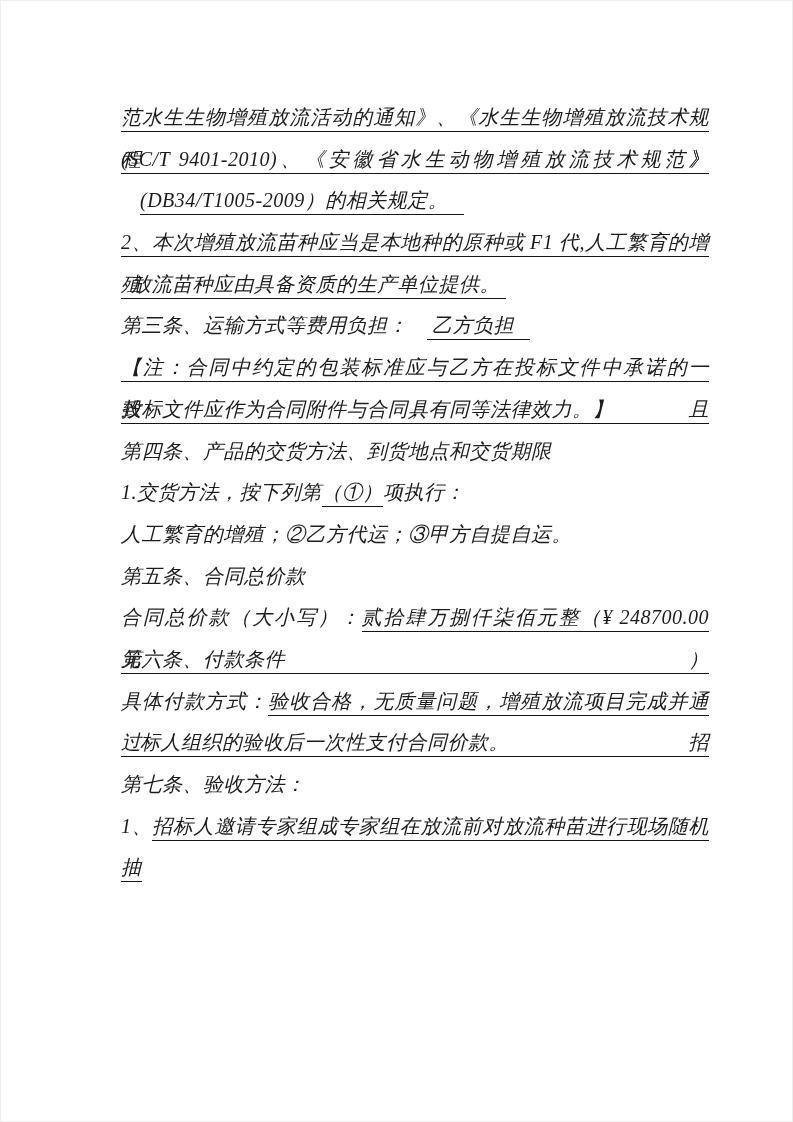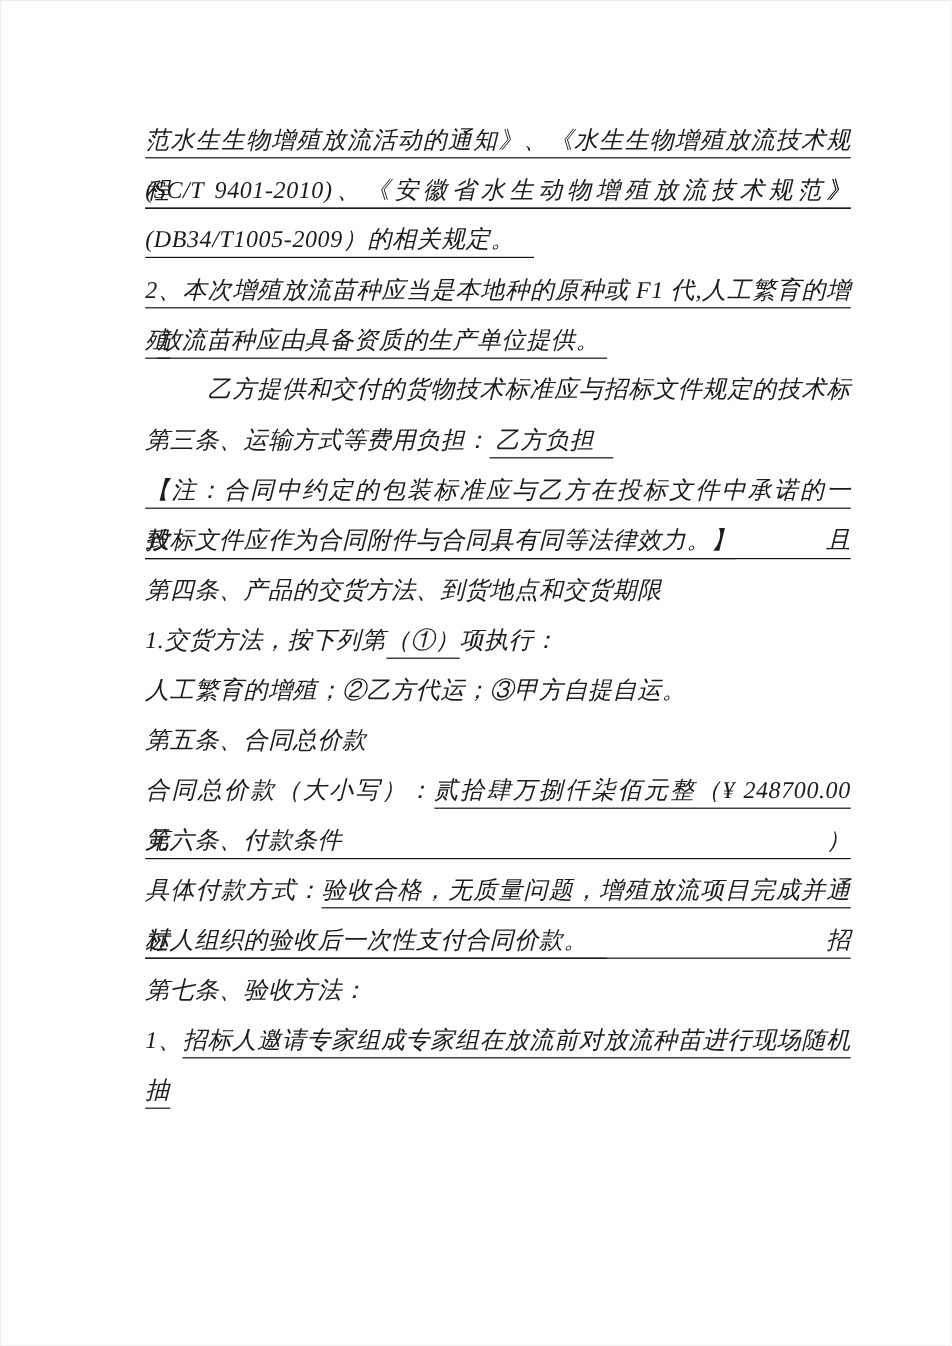--- a/index.html
+++ b/index.html
@@ -37,41 +37,40 @@
     white-space: normal;
     text-align: justify;
     text-align-last: justify;
   }
   .indent { text-indent: 52px; }
   
   .u {
     border-bottom: 1.5px solid #141414;
     padding-bottom: 3px;
   }
-  .pad-r { padding-right: 16px; }
+  .pad-r { padding-right: 16px; margin-left: 19px; }
   .pad-r-sm { padding-right: 6px; margin-left: 10px; }
   .pad-l-sm { padding-left: 5px; text-align: right; }
 </style>
 </head>
 <body>
 
 <div class="page">
   <div class="doc">
 
     <div class="line fill"><span class="u">范水生生物增殖放流活动的通知》、《水生生物增殖放流技术规程》</span></div>
 
     <div class="line fill"><span class="u">(SC/T 9401-2010)、《安徽省水生动物增殖放流技术规范》</span></div>
 
     <div class="line"><span class="u pad-r">(DB34/T1005-2009）的相关规定。</span></div>
 
     <div class="line fill"><span class="u">2、本次增殖放流苗种应当是本地种的原种或 F1 代,人工繁育的增殖</span></div>
 
     <div class="line"><span class="u pad-r-sm">放流苗种应由具备资质的生产单位提供。</span></div>
 
-    <div class="line fill indent"><span>乙方提供和交付的货物技术标准应与招标文件规定的技术标</span></div>
 
 
 
     <div class="line"><span>第三条、运输方式等费用负担：</span><span class="u pad-l-sm pad-r">乙方负担</span></div>
 
     <div class="line fill"><span class="u">【注：合同中约定的包装标准应与乙方在投标文件中承诺的一致，且</span></div>
 
     <div class="line"><span class="u">投标文件应作为合同附件与合同具有同等法律效力。】</span></div>
 
     <div class="line"><span>第四条、产品的交货方法、到货地点和交货期限</span></div>

